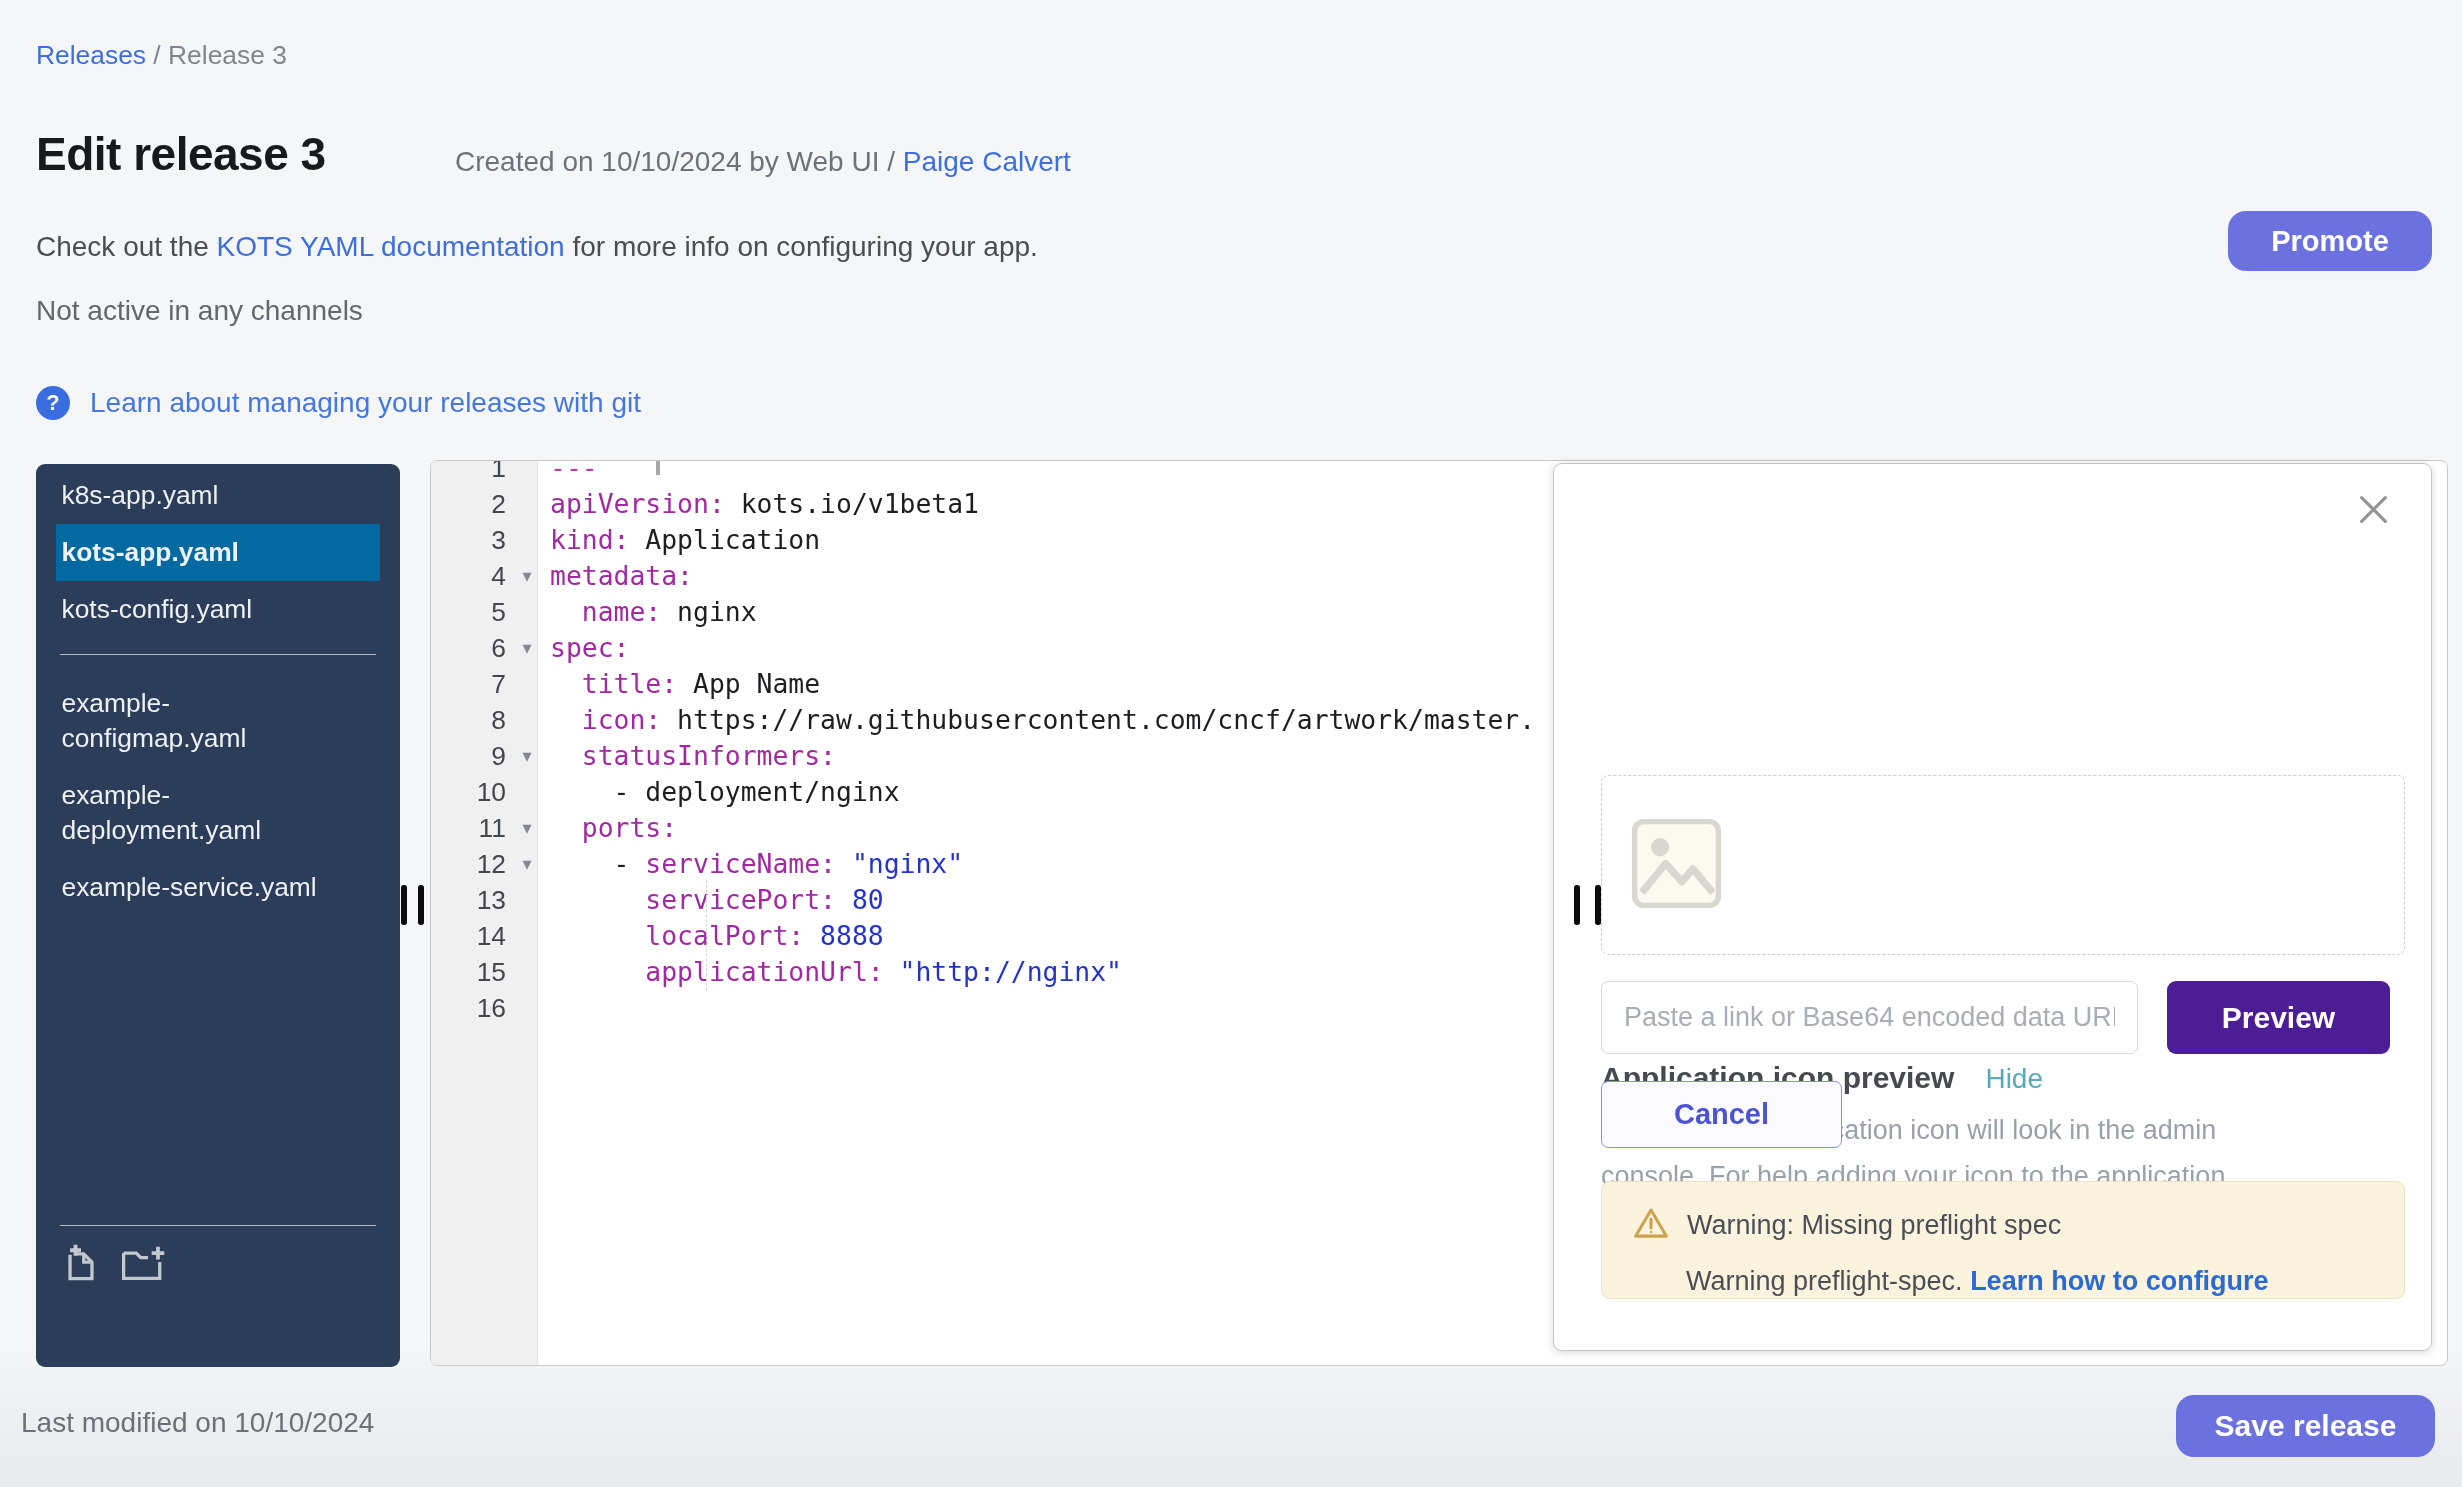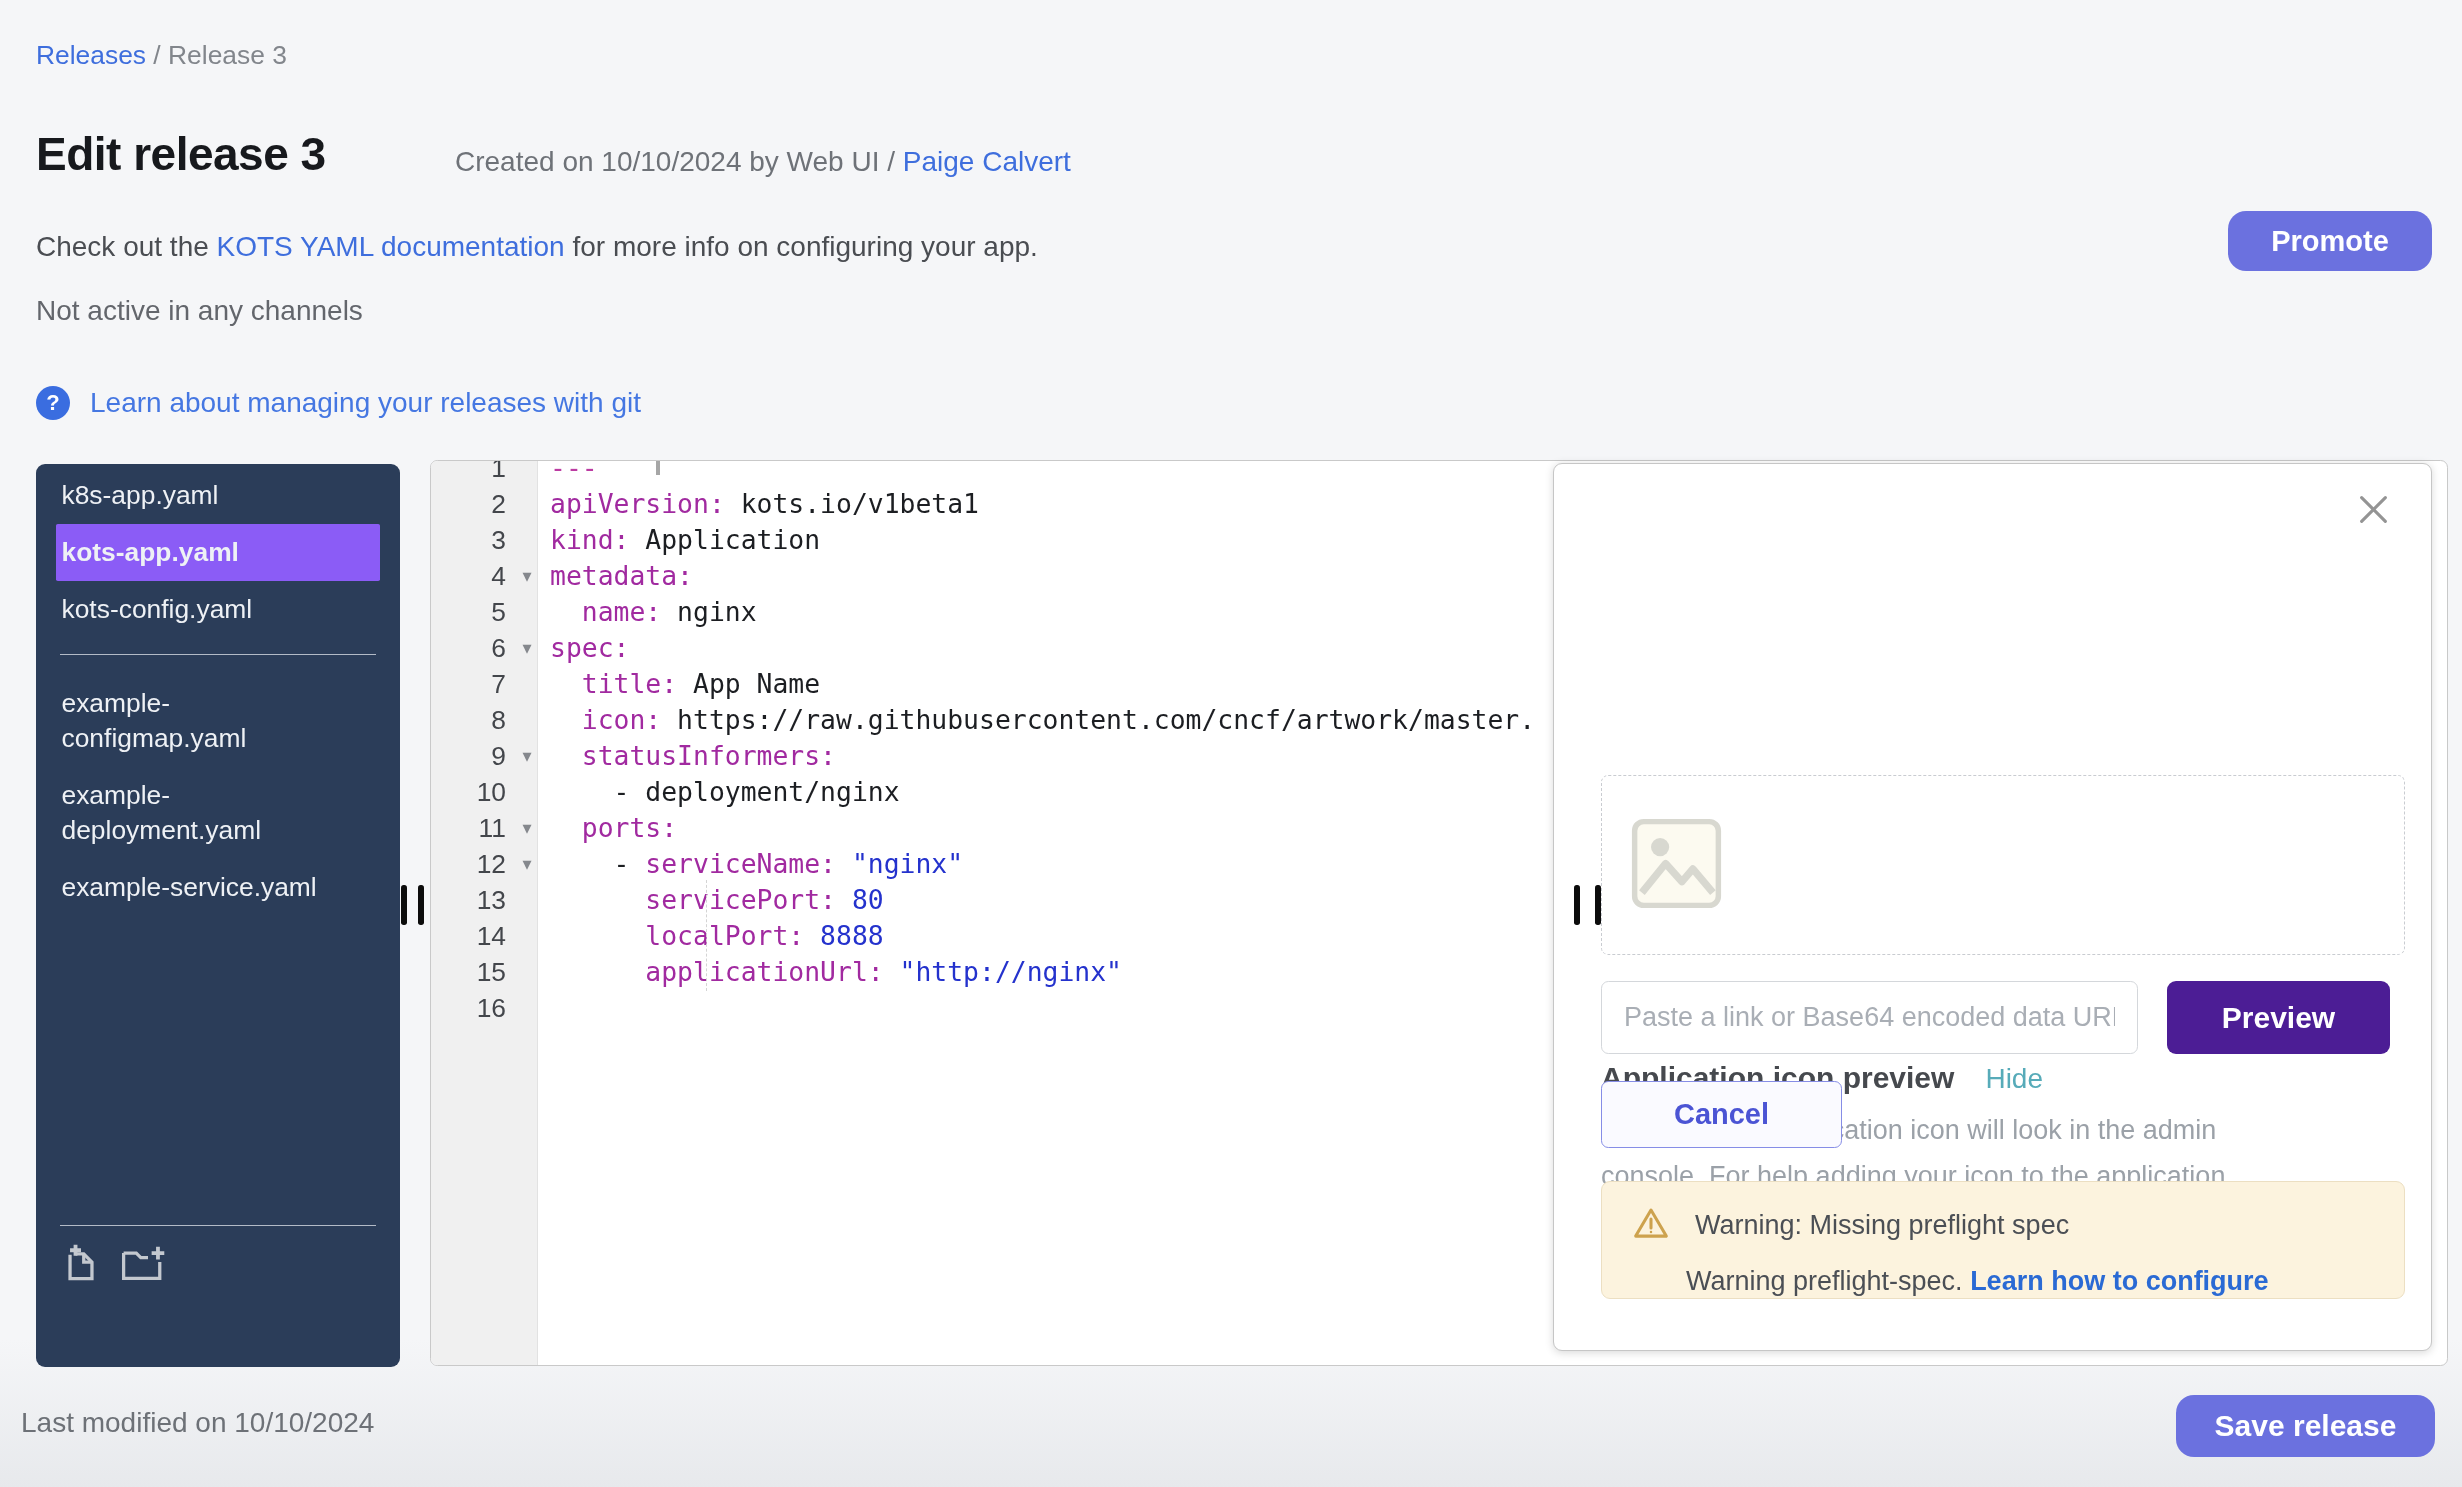--- a/index.html
+++ b/index.html
@@ -31,21 +31,21 @@
   .q-icon { width:34px; height:34px; border-radius:50%; background:#3a6de0; color:#fff;
             display:flex; align-items:center; justify-content:center; font-size:22px; font-weight:700; }
   .git-link { font-size:28px; color:#4577e2; }
 
   
   .sidebar { position:absolute; left:36px; top:464px; width:364px; height:903px;
              background:#2b3d59; border-radius:9px; color:#eef1f5; }
   .file-list { list-style:none; padding:3px 0 0 0; }
   .file-list li { margin:0 20px; padding:11px 5.5px; font-size:26.4px; line-height:35px;
                   white-space:pre-line; cursor:pointer; border-radius:1.8px; }
-  .file-list li.selected { background:#8b5cf6; font-weight:700; }
+  .file-list li.selected { background:#0369a1; font-weight:700; }
   .side-divider { border:none; border-top:0.9px solid rgba(226,230,236,0.75); margin:16.4px 24px; }
   .sidebar-footer { position:absolute; left:24px; right:24px; bottom:80px;
                     border-top:0.9px solid rgba(226,230,236,0.75); padding-top:16.4px;
                     display:flex; gap:18px; }
   .side-icon { cursor:pointer; }
 
   
   .editor { position:absolute; left:430px; top:460px; width:2018px; height:906px;
             background:#ffffff; border:0.9px solid #c9c9c9; border-radius:7.3px; overflow:hidden; z-index:1; }
   .gutter { position:absolute; left:0; top:0; bottom:0; width:107px; background:#f0f0f0;
@@ -90,21 +90,21 @@
                font-family:inherit; font-size:27px; color:#3a3d42; padding:0 22px; outline:none; }
   .url-input::placeholder { color:#a9aeb5; }
   .preview-btn { width:223px; height:73px; background:#4c1d95; color:#fff; border:none;
                  border-radius:9px; font-family:inherit; font-size:30px; font-weight:700; cursor:pointer; }
   .cancel-btn { position:absolute; left:47px; top:617px; width:241px; height:67px;
                 background:#fafaff; border:1.8px solid #868de6; border-radius:7.3px;
                 color:#4b54d4; font-family:inherit; font-size:29px; font-weight:700; cursor:pointer; }
   .warning-box { position:absolute; left:47px; top:717px; width:804px; height:118px;
                  background:#fcf3de; border:0.9px solid #ecdfc2; border-radius:9px;
                  padding:24px 31px; overflow:hidden; }
-  .warn-row1 { display:flex; align-items:center; gap:26px; }
+  .warn-row1 { display:flex; align-items:center; gap:18px; }
   .warn-title { font-size:27px; color:#4b4f55; }
   .warn-row2 { margin-left:53px; margin-top:22px; font-size:27px; color:#4b4f55; }
   .warn-link { color:#2a6ad4; font-weight:600; }
 
   
   .footer-modified { position:absolute; left:21px; top:1407px; font-size:28px; color:#6d7177; }
 </style>
 </head>
 <body>
 

